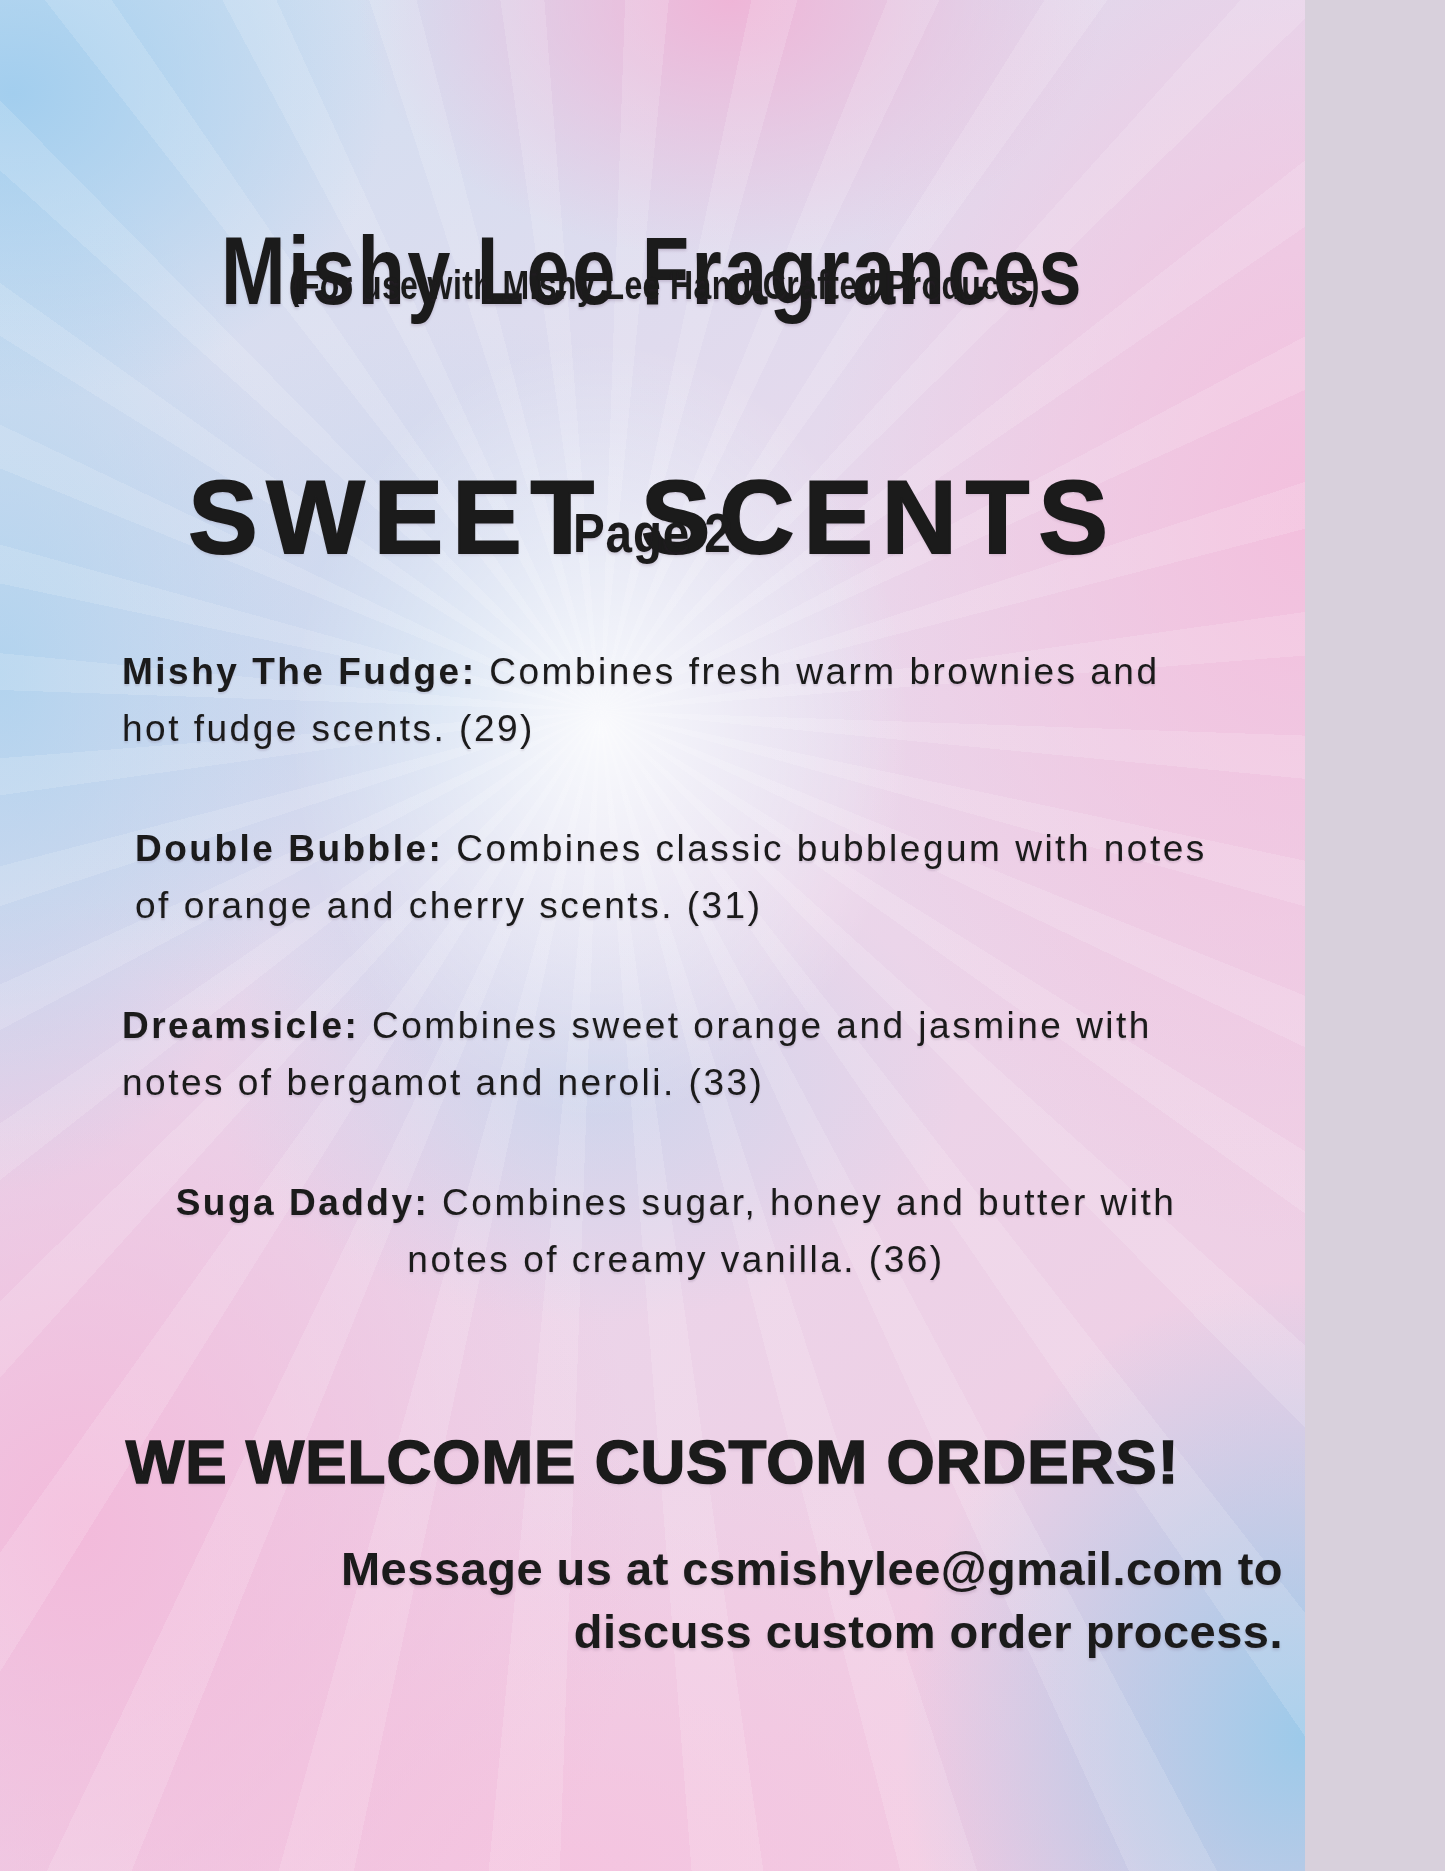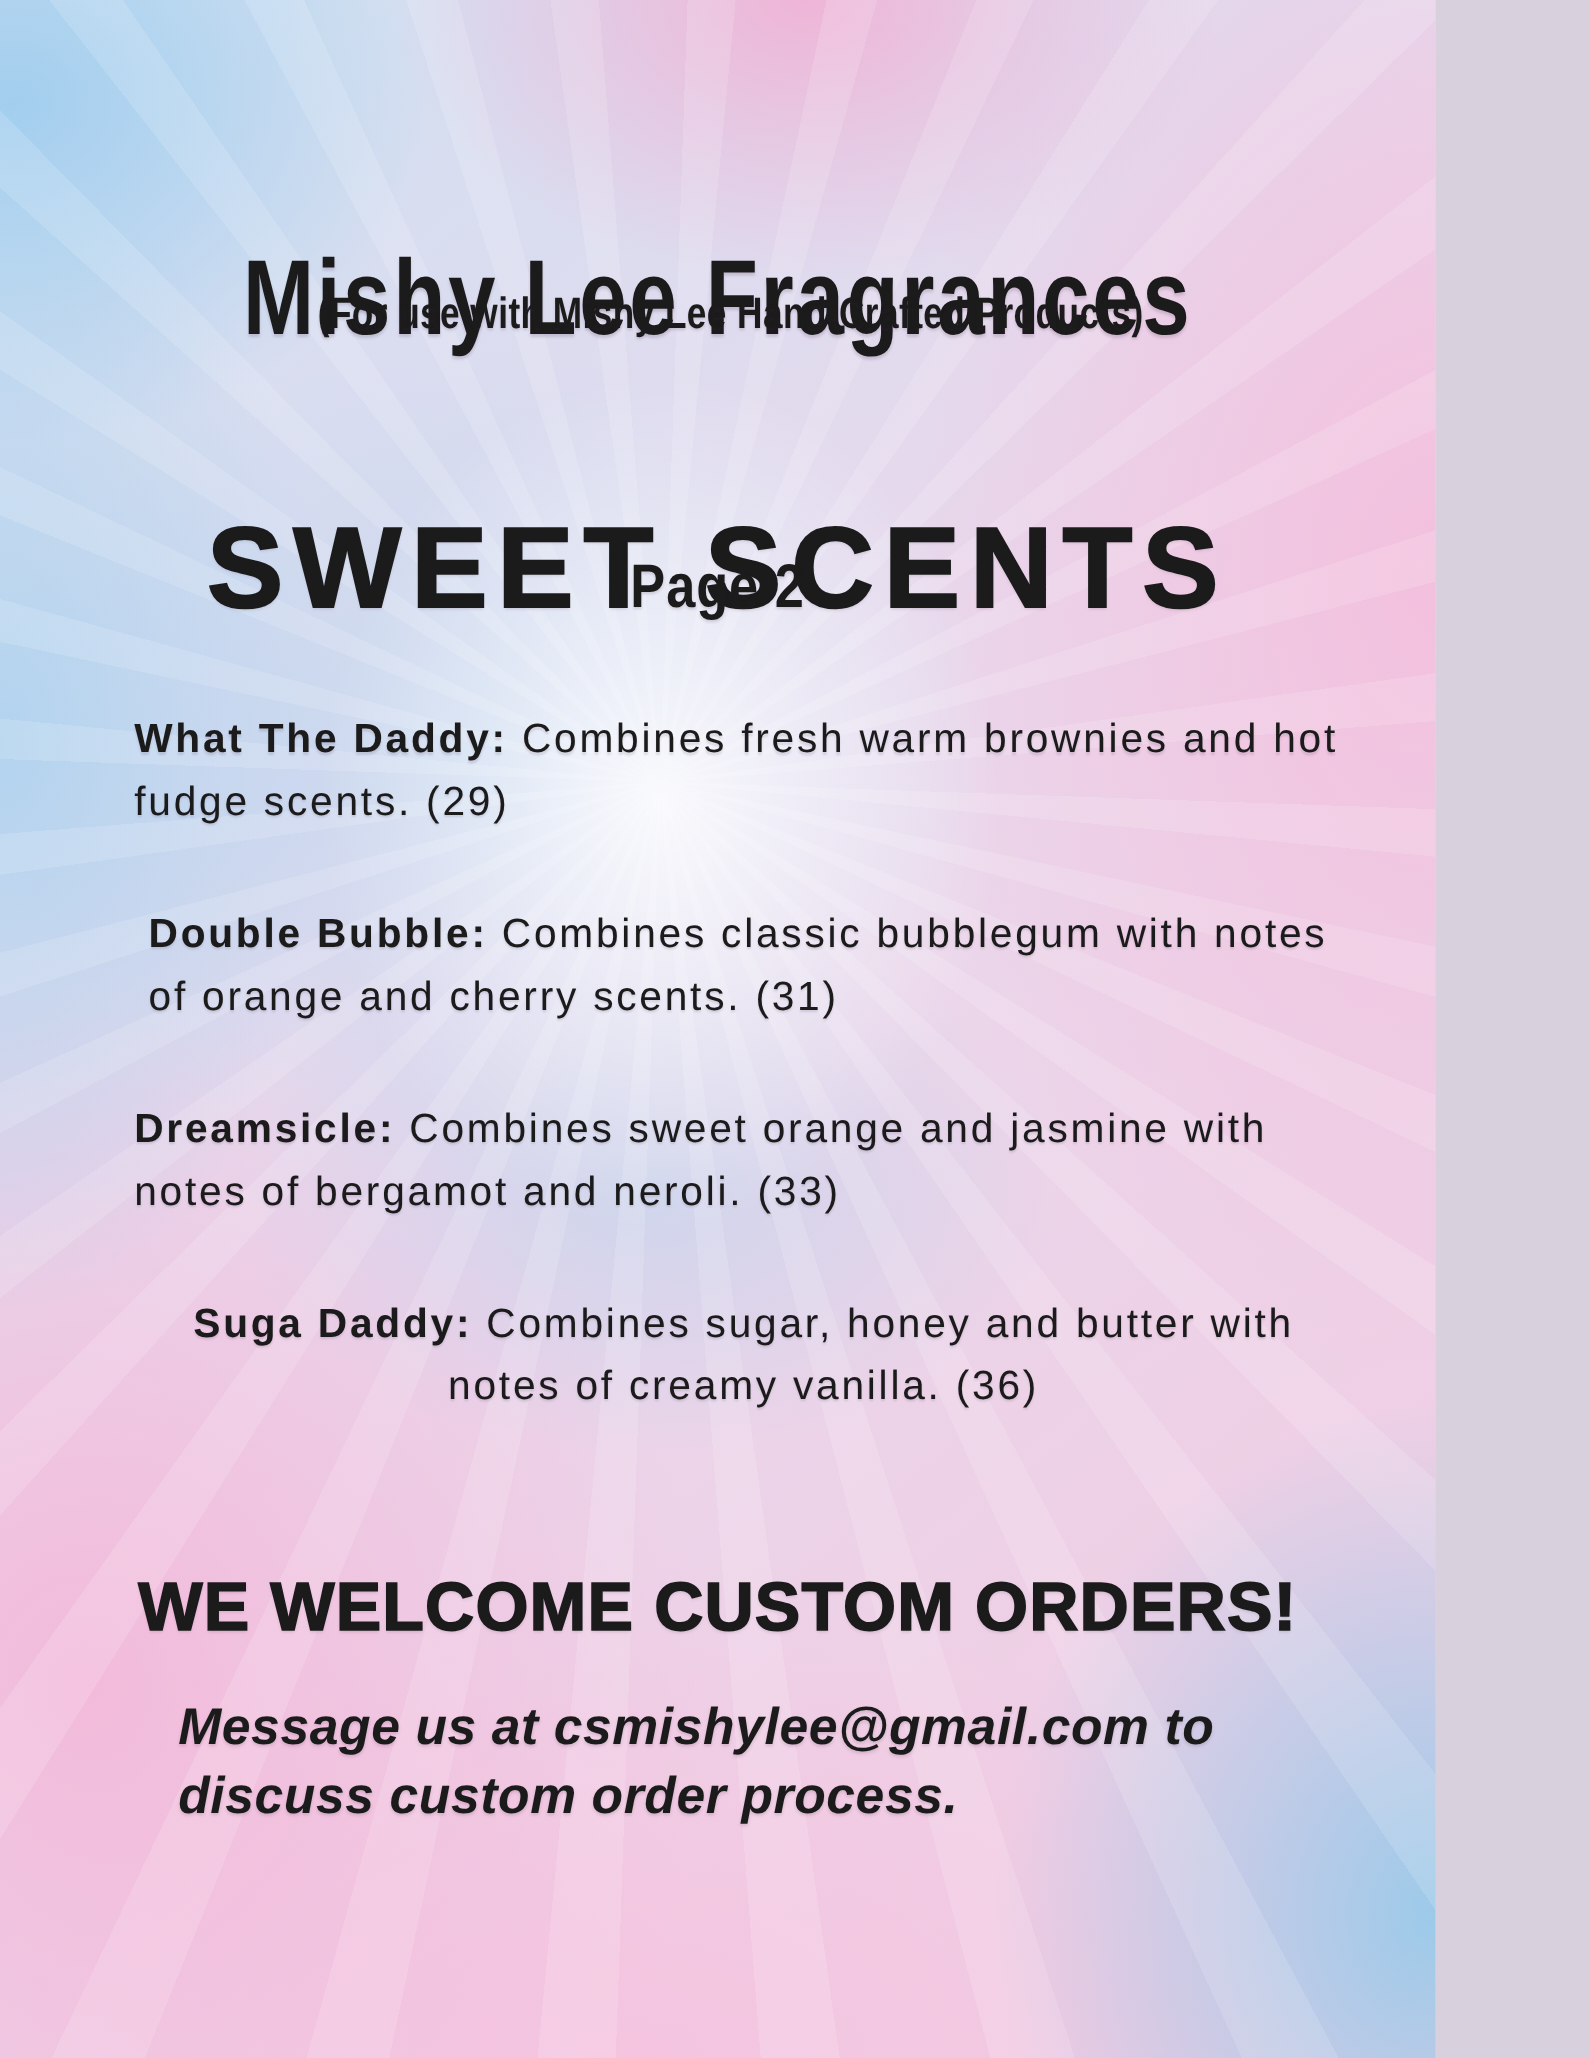--- a/index.html
+++ b/index.html
@@ -73,41 +73,40 @@
   .frag-2 { top:783px;margin-left:13px; }
   .frag-3 { top:960px; }
   .frag-4 { top:1137px;text-align:center; }
 
   .welcome { top:1375px; font-size:62px; font-weight:bold; letter-spacing:1px;
              -webkit-text-stroke:1.5px #1b1b1b; }
 
   .contact {
     position:absolute; top:1537px; left:162px; width:1121px;
     font-size:47px; line-height:63px; font-weight:bold; letter-spacing:.5px;
-    text-align:left;
+    text-align:right;
     text-shadow:0 2px 3px rgba(70,40,80,.18);
-    font-style:italic;
   }
 </style>
 </head>
 <body>
 
 <div class="page">
   <div class="rays"></div>
 
   <h1 class="txt brand"><span class="squish">Mishy Lee Fragrances</span></h1>
 
   <div class="txt tagline"><span class="squish">(For use with Mishy Lee Hand-Crafted Products)</span></div>
 
   <h2 class="txt collection">SWEET SCENTS</h2>
 
   <div class="txt pagenum"><span class="squish">Page 2</span></div>
 
   <div>
-    <p class="frag frag-1"><b>What The Daddy:</b><span> Combines fresh warm brownies and hot fudge scents. (29)</span></p>
+    <p class="frag frag-1"><b>Mishy The Fudge:</b><span> Combines fresh warm brownies and hot fudge scents. (29)</span></p>
 
     <p class="frag frag-2"><b>Double Bubble:</b><span> Combines classic bubblegum with notes of orange and cherry scents. (31)</span></p>
 
     <p class="frag frag-3"><b>Dreamsicle:</b><span> Combines sweet orange and jasmine with notes of bergamot and neroli. (33)</span></p>
 
     <p class="frag frag-4"><b>Suga Daddy:</b><span> Combines sugar, honey and butter with notes of creamy vanilla. (36)</span></p>
   </div>
 
   <h2 class="txt welcome">WE WELCOME CUSTOM ORDERS!</h2>
 

